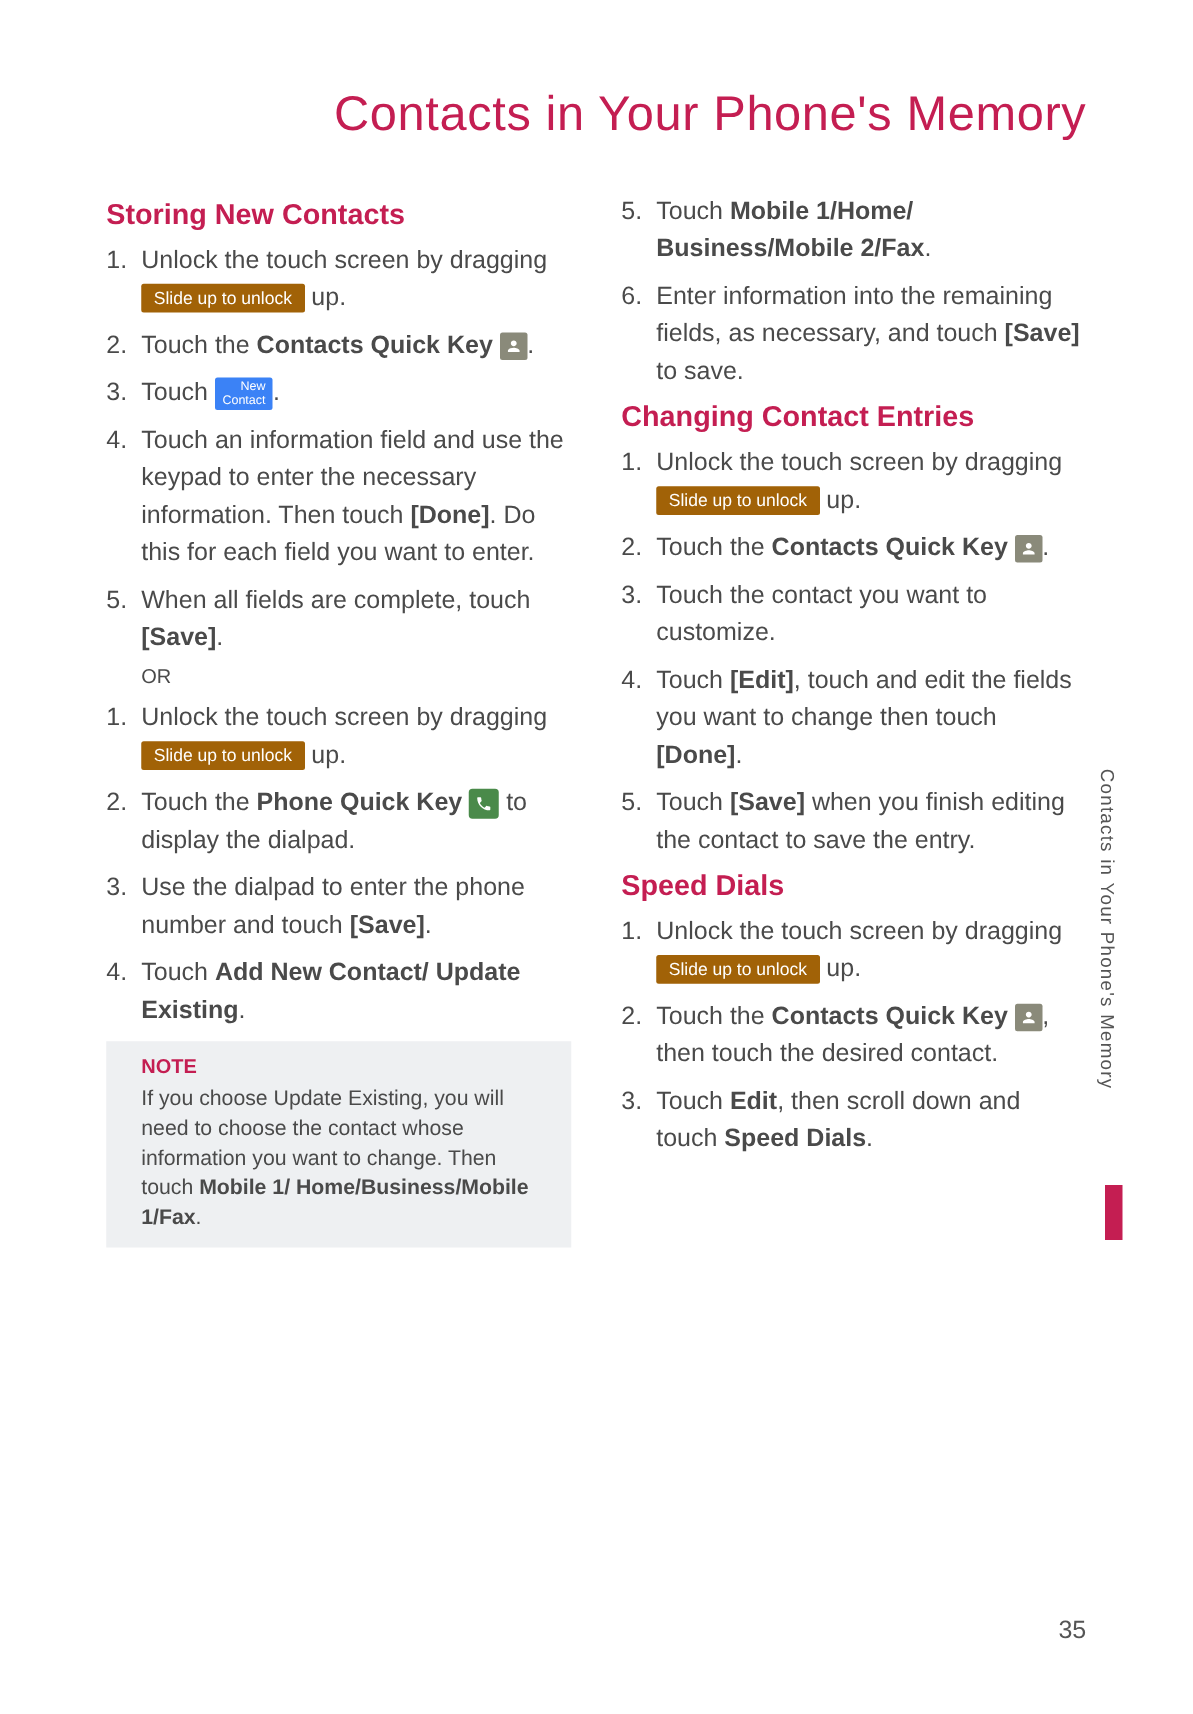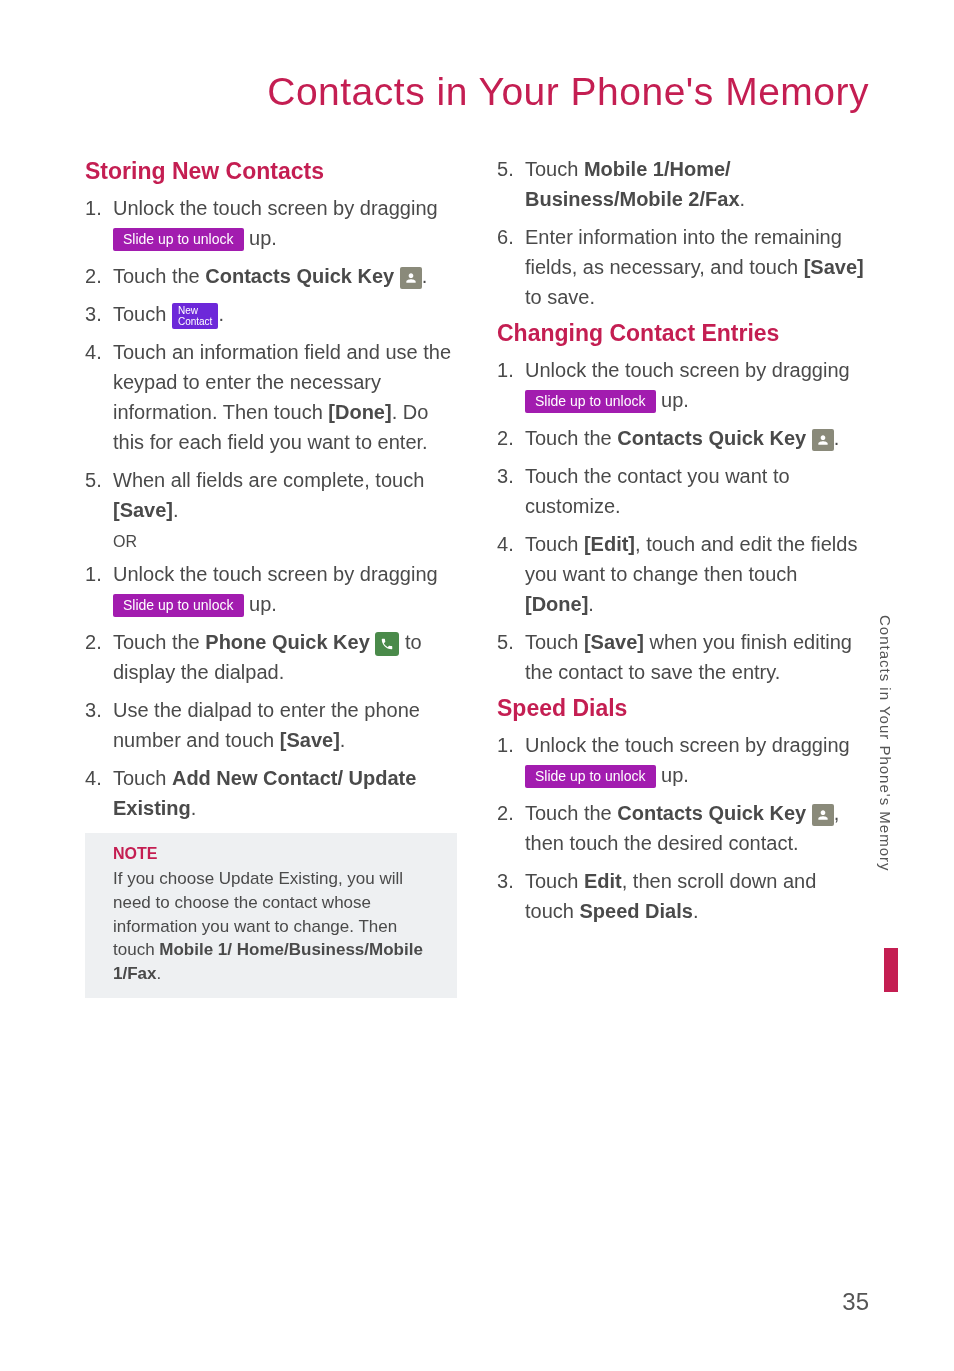--- a/index.html
+++ b/index.html
@@ -64,38 +64,38 @@
     }
     .or-text {
       font-size: 16px;
       color: #4a4a4a;
       padding-left: 28px;
       margin: 6px 0 8px 0;
     }
     .bold { font-weight: bold; }
     .btn-slide {
       display: inline-block;
-      background: #a21caf;
+      background: #a16207;
       color: #fff;
       font-size: 14px;
       padding: 3px 10px;
       border-radius: 2px;
       vertical-align: middle;
       line-height: 1.2;
     }
     .btn-newcontact {
       display: inline-block;
-      background: #6d28d9;
+      background: #3b82f6;
       color: #fff;
       font-size: 10px;
       padding: 2px 6px;
       border-radius: 2px;
       vertical-align: middle;
       line-height: 1.1;
-      text-align: left;
+      text-align: right;
     }
     .icon-contact {
       display: inline-flex;
       align-items: center;
       justify-content: center;
       width: 22px;
       height: 22px;
       background: #8a8a7a;
       border-radius: 2px;
       vertical-align: middle;
@@ -142,21 +142,21 @@
       right: 56px;
       top: 948px;
       width: 14px;
       height: 44px;
       background: #c41e52;
     }
     .page-num {
       position: absolute;
       right: 85px;
       bottom: 55px;
-      font-size: 24px;
+      font-size: 20px;
       color: #555;
     }
   </style>
 </head>
 <body>
 
 <h1 class="page-title">Contacts in Your Phone's Memory</h1>
 
 <div class="content">
 

